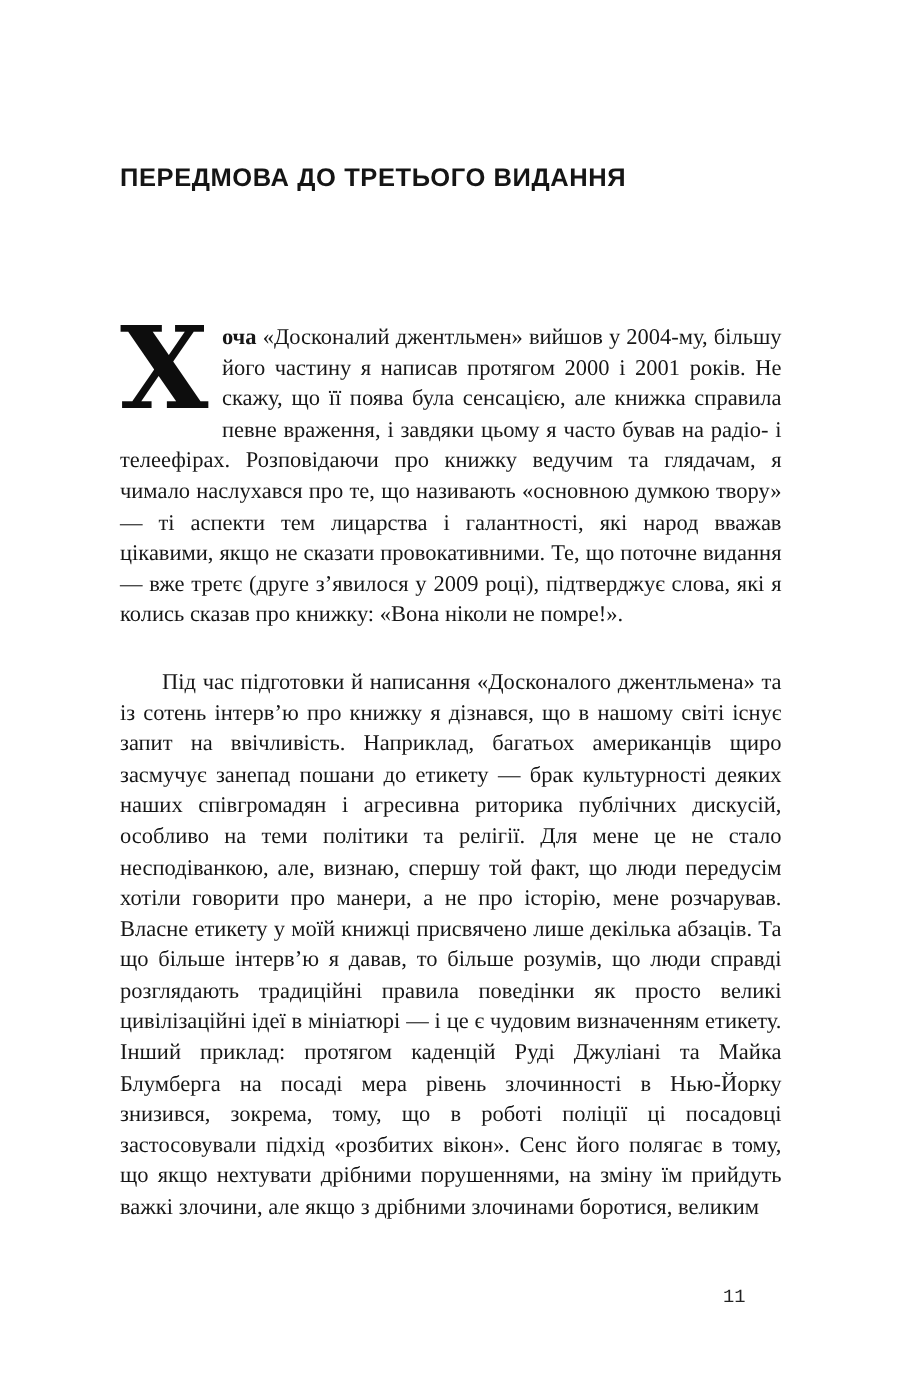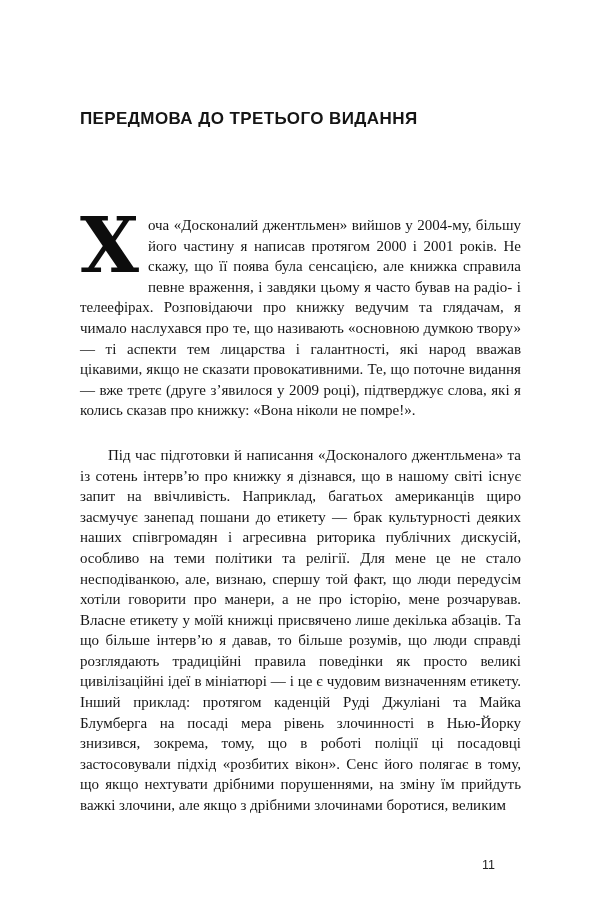--- a/index.html
+++ b/index.html
@@ -46,31 +46,31 @@
     float: left;
     font-family: "DejaVu Serif", serif;
     font-weight: 700;
     font-size: 76px;
     line-height: 60px;
     height: 61px;
     margin: 1px 9px 0 0;
     color: #0d0d0d;
   }
   .firstword {
-    font-weight: 400;
+    font-weight: 700;
   }
   .para.indent {
     text-indent: 28px;
     margin-top: 24px;
   }
   .page-number {
     position: absolute;
     left: 482px;
     top: 858px;
-    font-family: Liberation Sans, sans-serif;
+    font-family: Liberation Mono, monospace;
     font-size: 12.5px;
     color: #222222;
   }
 </style>
 </head>
 <body>
 
 <div class="page">
 
   <h1 class="heading">ПЕРЕДМОВА ДО ТРЕТЬОГО ВИДАННЯ</h1>

